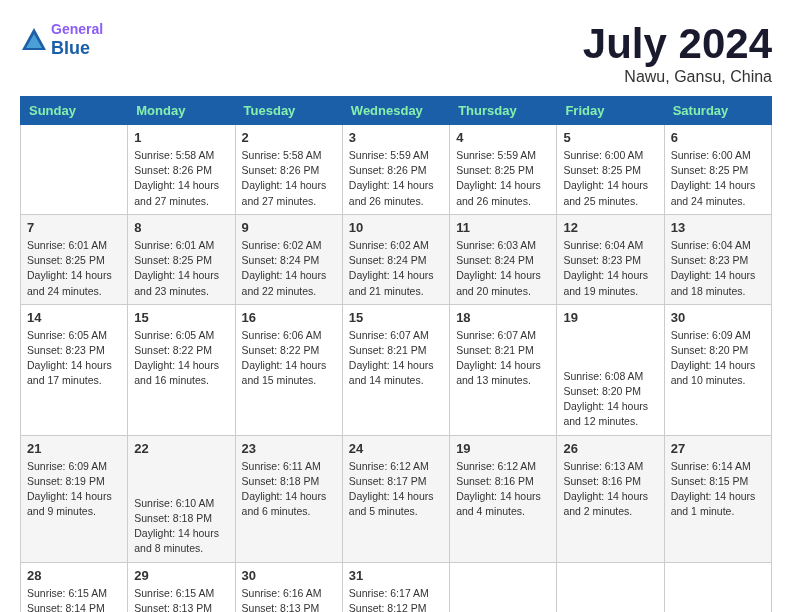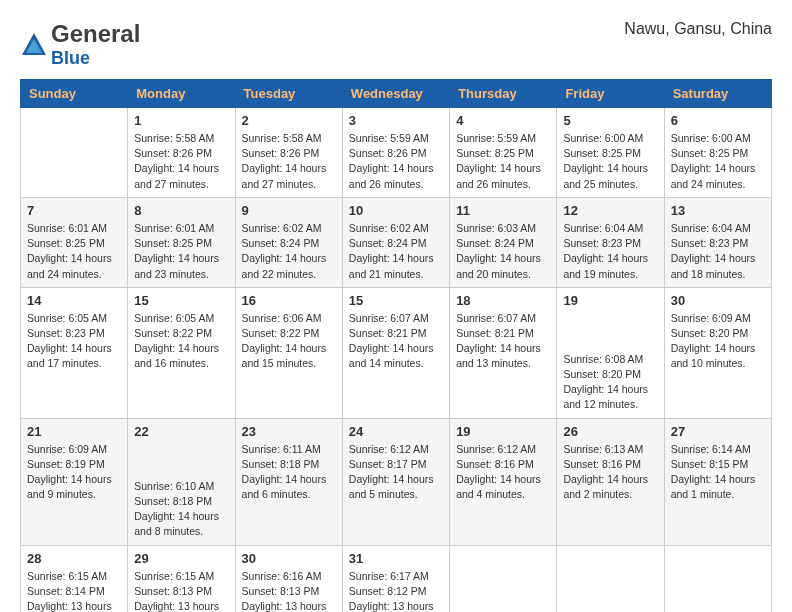--- a/index.html
+++ b/index.html
@@ -14,23 +14,23 @@
       display: flex;
       justify-content: space-between;
       align-items: flex-start;
       margin-bottom: 10px;
     }
     .logo {
       display: flex;
       align-items: center;
     }
     .logo-text-general {
-      font-size: 24px;
-      font-weight: bold;
-      color: #404040;
+      font-size: 14px;
+      font-weight: bold;
+      color: #8b5cf6;
     }
     .logo-text-blue {
       font-size: 18px;
       font-weight: bold;
       color: #1a5fa8;
     }
     .logo-icon {
       width: 28px;
       height: 28px;
       margin-right: 3px;
@@ -39,30 +39,29 @@
       text-align: right;
     }
     .month-title {
       font-size: 42px;
       font-weight: bold;
       color: #1a1a2e;
     }
     .subtitle {
       font-size: 16px;
       color: #333;
-      text-align: center;
     }
     .calendar {
       width: 100%;
       border-collapse: collapse;
       font-size: 11px;
     }
     .calendar th {
       background: #1a5fa8;
-      color: #fdba74;
+      color: #86efac;
       text-align: left;
       padding: 6px 8px;
       font-size: 13px;
       font-weight: bold;
       border: 1px solid #1a5fa8;
     }
     .calendar td {
       vertical-align: top;
       padding: 5px 6px;
       border: 1px solid #ccc;
@@ -97,20 +96,21 @@
     <svg class="logo-icon" viewBox="0 0 28 28">
       <polygon points="14,2 26,24 2,24" fill="#1a5fa8"></polygon>
       <polygon points="14,8 22,22 6,22" fill="#4a9fd4"></polygon>
     </svg>
     <div>
       <span class="logo-text-general">General</span><br>
       <span class="logo-text-blue">Blue</span>
     </div>
   </div>
   <div class="title-block">
+    <div class="month-title">July 2024</div>
     <div class="subtitle">Nawu, Gansu, China</div>
   </div>
 </div>
 
 <table class="calendar">
   <thead>
     <tr>
     <th>Sunday</th>
         <th>Monday</th>
         <th>Tuesday</th>

